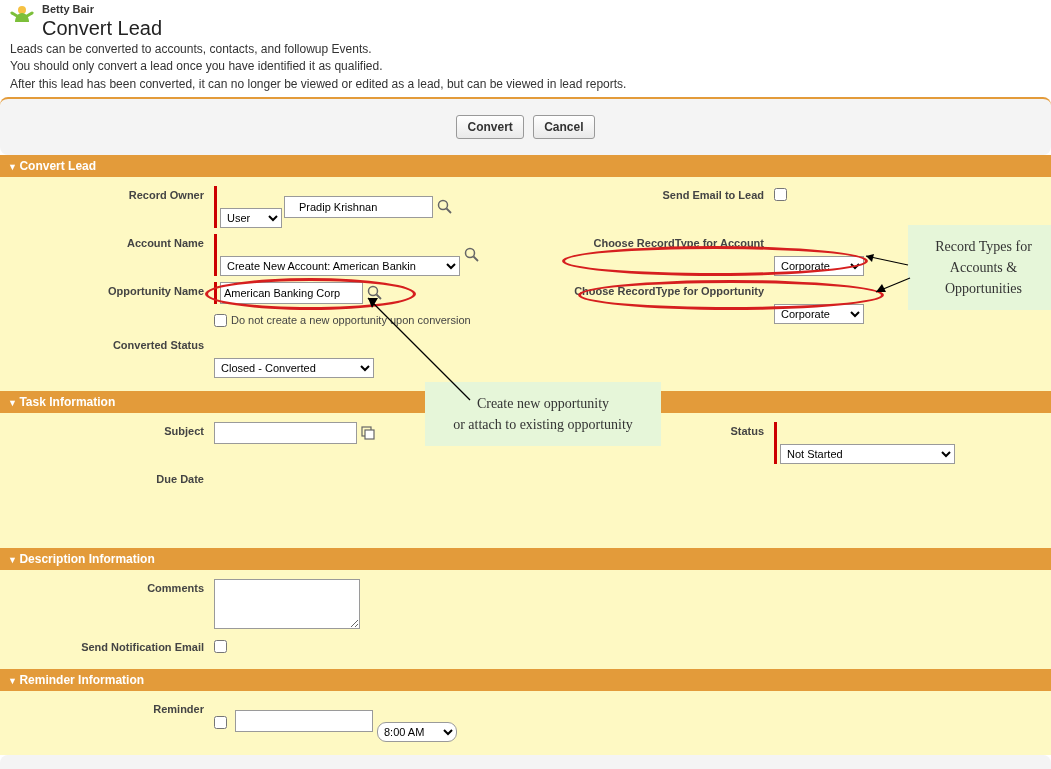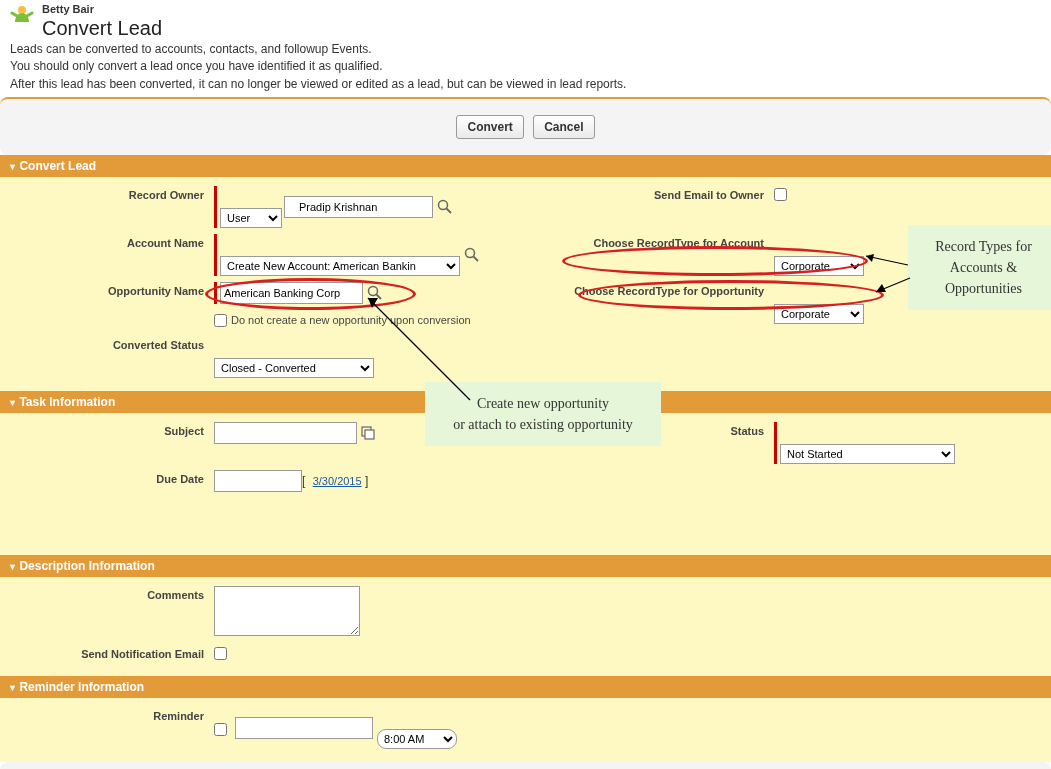--- a/index.html
+++ b/index.html
@@ -85,21 +85,21 @@
           </select>
           <input type="text" style="width: 130px; margin-left: 2px; padding-left: 14px;" value="Pradip Krishnan">
           <span class="lookup-ico">
             <svg viewBox="0 0 18 18" width="18" height="18">
                 <circle cx="7" cy="7" r="4.5" fill="none" stroke="#666" stroke-width="1.5"></circle>
                 <line x1="10.5" y1="10.5" x2="15" y2="15" stroke="#666" stroke-width="1.8"></line>
               </svg>
           </span>
         </span>
       </div>
-      <div class="cell-r">Send Email to Owner</div>
+      <div class="cell-r">Send Email to Lead</div>
       <div class="cell-g">
         <input type="checkbox" style="">
       </div>
     </div>
 
     <div class="row">
       <div class="cell-l">Account Name</div>
       <div class="cell-f">
         <span class="req inline">
           <select class="sel" style="width:240px;">
@@ -175,24 +175,20 @@
       <div class="cell-g">
         <span class="req inline">
           <select class="sel" style="width:175px;">
             <option>Not Started</option>
           </select>
         </span>
       </div>
     </div>
     <div class="row">
       <div class="cell-l">Due Date</div>
-      <div class="cell-f inline">
-        <input type="text" style="width: 80px;" value="">
-        <span>[ <span class="datelink">3/30/2015</span> ]</span>
-      </div>
       <div class="cell-r"></div>
         <div class="cell-g"></div>
     </div>
   </div>
 
   <div class="sec-hdr">Description Information</div>
   <div class="form-block">
     <div class="row" style="align-items:flex-start;">
       <div class="cell-l">Comments</div>
       <div class="cell-f">

